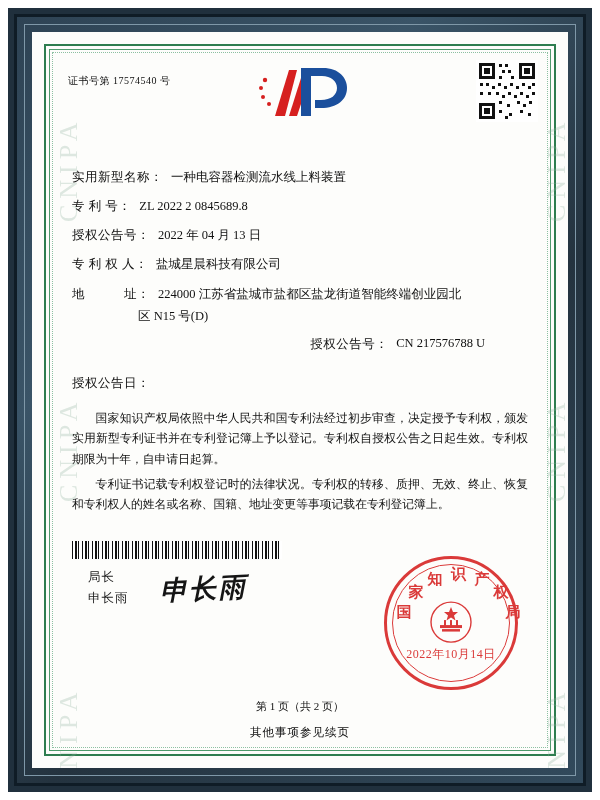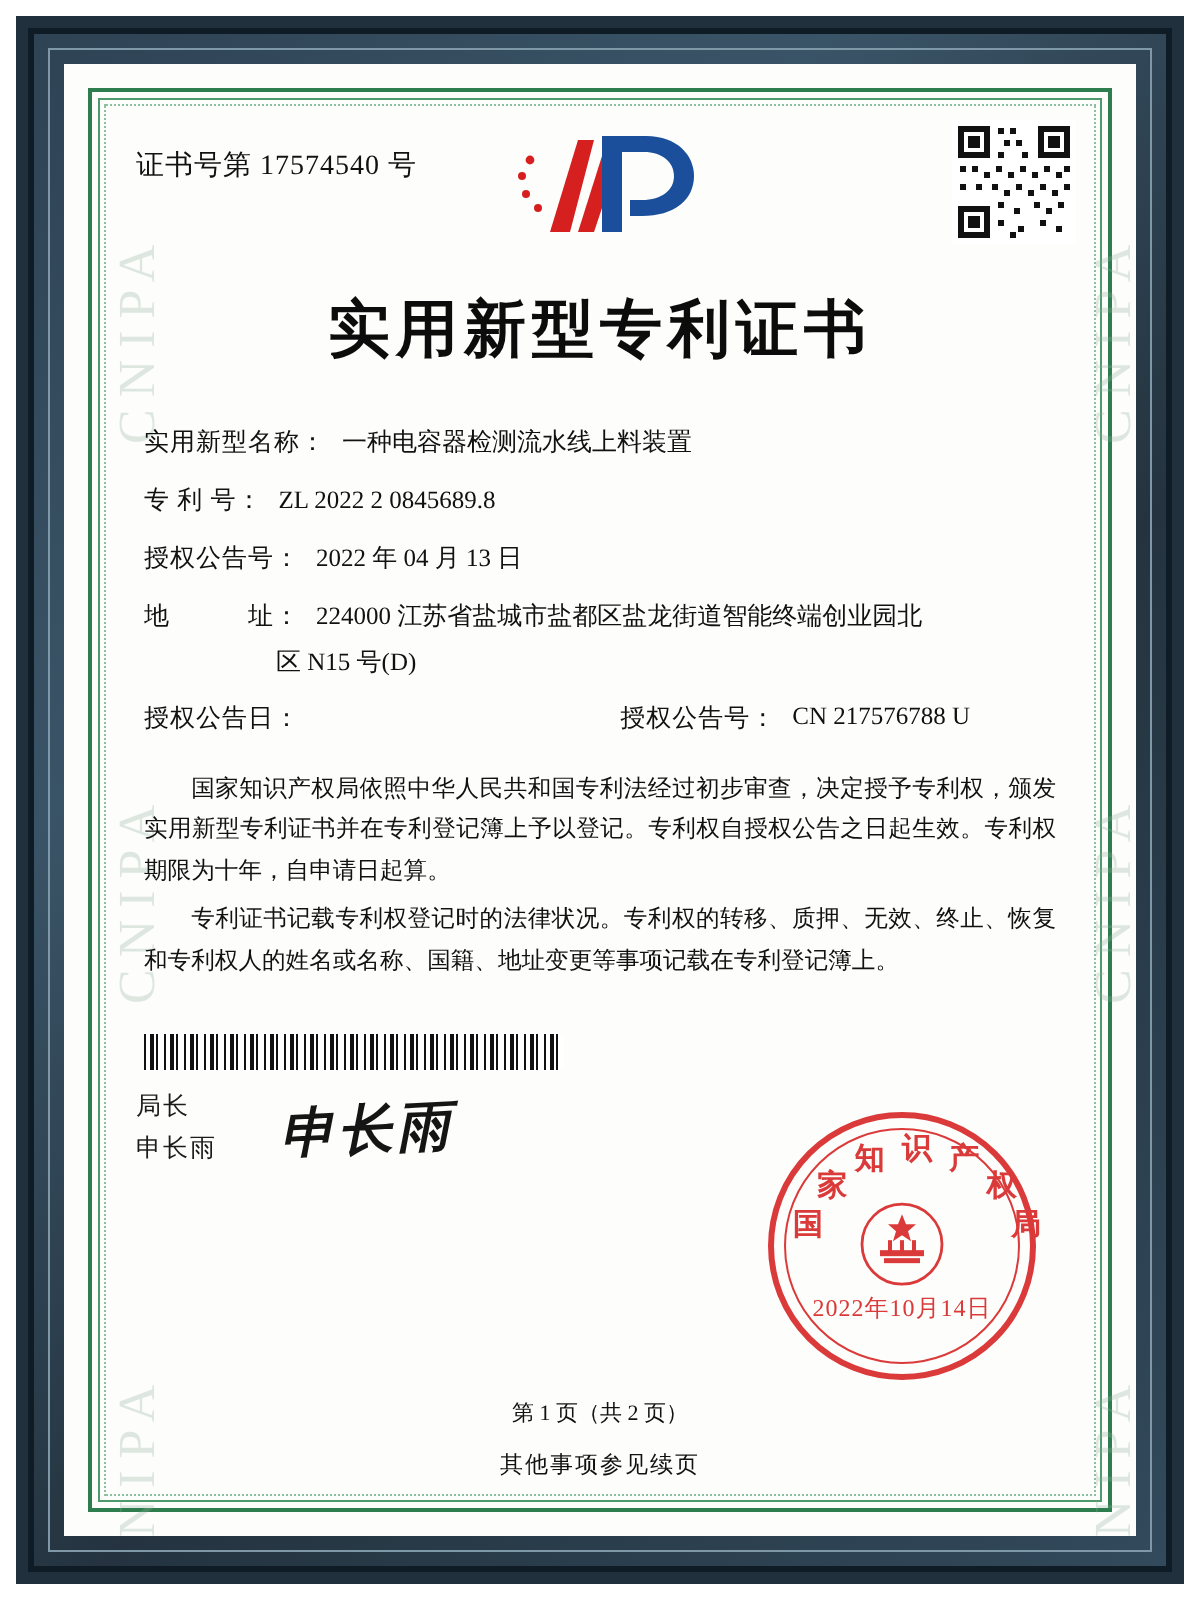--- a/index.html
+++ b/index.html
@@ -95,21 +95,21 @@
 
   
   .top-row {
     position: relative;
     height: 86px;
   }
   .cert-no {
     position: absolute;
     left: 8px;
     top: 18px;
-    font-size: 14px;
+    font-size: 10px;
     font-family: "Liberation Serif", serif;
     letter-spacing: 0.5px;
     color: #111;
   }
   .logo {
     position: absolute;
     left: 50%;
     top: 4px;
     transform: translateX(-50%);
     width: 110px;
@@ -157,21 +157,21 @@
   }
   .value {
     flex: 1 1 auto;
     padding-left: 8px;
   }
   .row-2col {
     display: flex;
     align-items: flex-start;
     margin-bottom: 11px;
   }
-  .col-a { flex: 0 0 52%; display: flex; }
+  .col-a { flex: 0 0 52%; display: flex; margin-top: 39px; }
   .col-b { flex: 1 1 auto; display: flex; }
 
   .addr-cont {
     padding-left: 66px;
     margin-top: -6px;
     margin-bottom: 11px;
   }
 
   
   .paras {
@@ -196,21 +196,21 @@
       repeating-linear-gradient(90deg,
         #111 0 1px, #fff 1px 3px,
         #111 3px 5px, #fff 5px 6px,
         #111 6px 7px, #fff 7px 10px);
   }
 
   
   .sign-block {
     position: relative;
     margin-top: 8px;
-    margin-left: 8px;
+    margin-left: 28px;
     height: 80px;
   }
   .sign-label {
     font-family: "Liberation Serif", serif;
     font-size: 12.5px;
     line-height: 1.7;
     letter-spacing: 1px;
   }
   .signature {
     position: absolute;
@@ -391,40 +391,43 @@
                 <rect x="47" y="44" width="3" height="3"></rect>
               <rect x="53" y="41" width="3" height="3"></rect>
                 <rect x="44" y="50" width="3" height="3"></rect>
               <rect x="52" y="53" width="3" height="3"></rect>
                 <rect x="29" y="56" width="3" height="3"></rect>
             </g>
           </svg>
         </div>
       </div>
 
-      <div class="title">实用新型专利证书</div>
 
       <div class="fields">
 
         <div class="row">
           <div class="label">实用新型名称：</div>
           <div class="value">一种电容器检测流水线上料装置</div>
         </div>
 
 
         <div class="row">
           <div class="label">专 利 号：</div>
           <div class="value">ZL 2022 2 0845689.8</div>
         </div>
 
         <div class="row">
           <div class="label">授权公告号：</div>
           <div class="value">2022 年 04 月 13 日</div>
         </div>
 
+        <div class="row">
+          <div class="label">专 利 权 人：</div>
+          <div class="value">盐城星晨科技有限公司</div>
+        </div>
 
         <div class="row">
           <div class="label">地　　　址：</div>
           <div class="value">224000 江苏省盐城市盐都区盐龙街道智能终端创业园北</div>
         </div>
         <div class="addr-cont">区 N15 号(D)</div>
 
         <div class="row-2col">
           <div class="col-a">
             <div class="label">授权公告日：</div>

